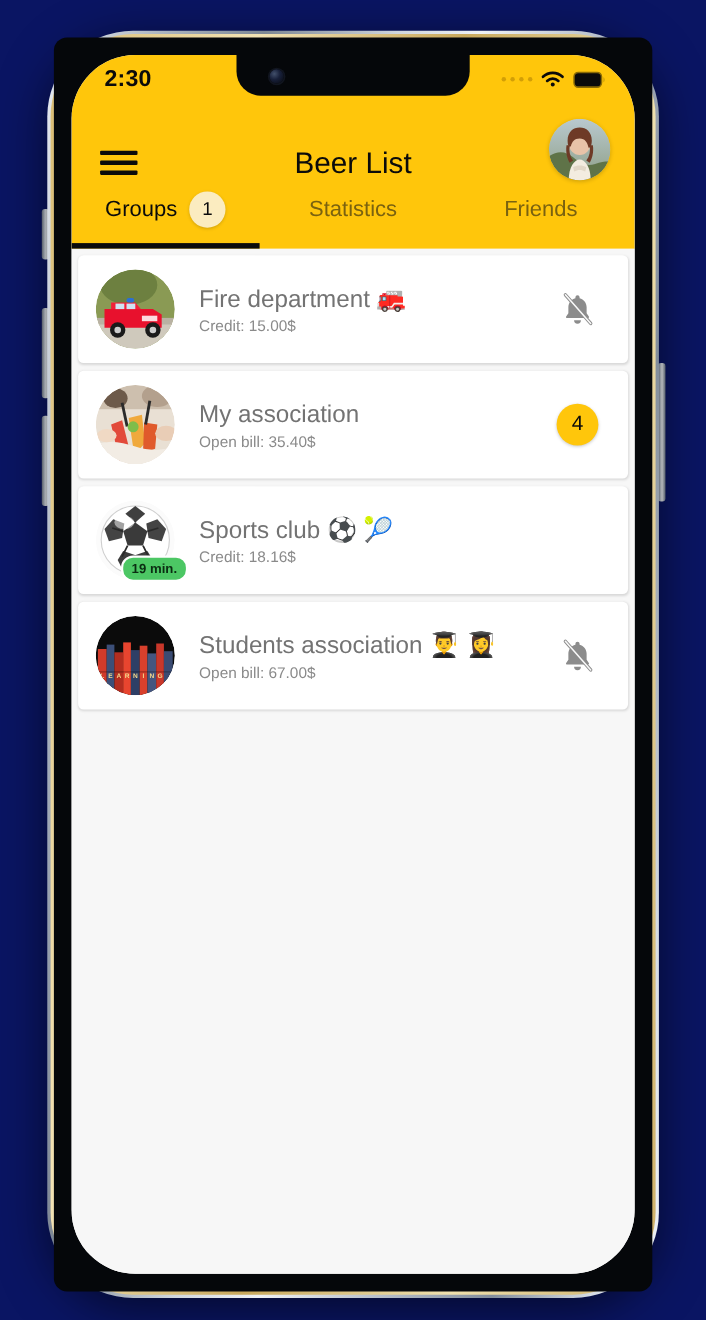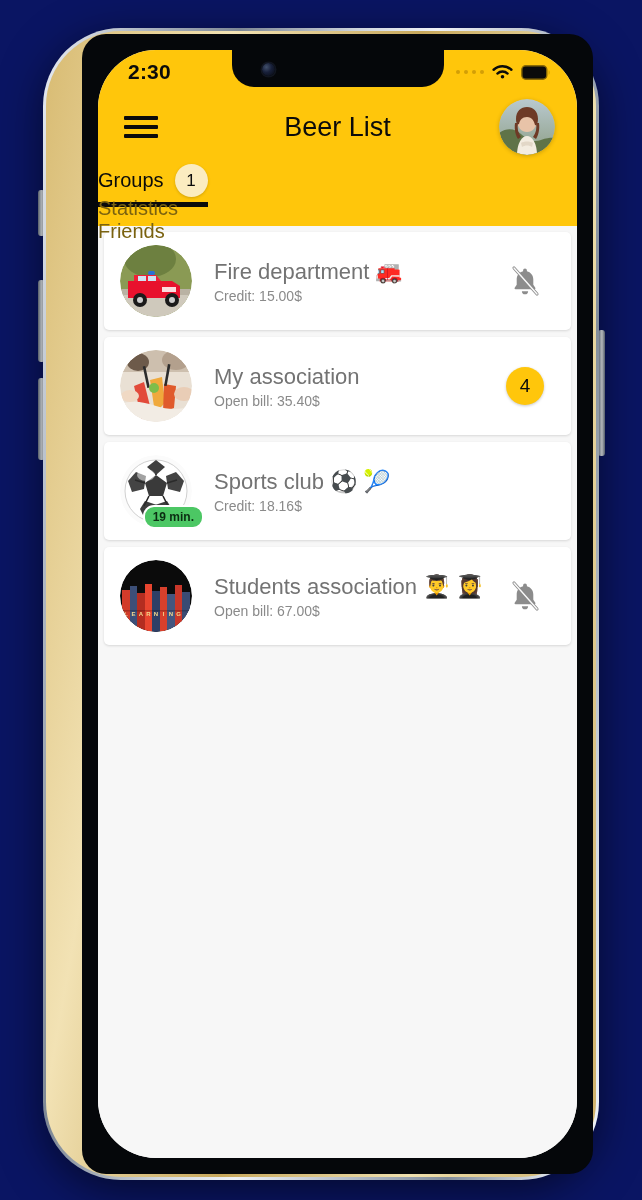--- a/index.html
+++ b/index.html
@@ -19,21 +19,21 @@
     background:linear-gradient(100deg,#e9edf2 0%,#aab3bf 14%,#7d8794 26%,#cfd6de 42%,#eef1f5 52%,#b8c0cb 66%,#828d9b 80%,#d6dce3 92%,#f2f5f8 100%);
     box-shadow:0 10px 44px rgba(0,0,0,.55);
   }
   .phone-gold {
     position:absolute; left:3px; top:3px; right:3px; bottom:3px;
     border-radius:75px;
     background:linear-gradient(100deg,#d8bb72,#f2e2b4,#c8a85c,#efe0ae,#cdae66);
   }
   .phone-bezel {
     position:absolute; left:6px; top:6px; right:6px; bottom:6px;
-    border-radius:24px; background:#05070a;margin-left:33px;
+    border-radius:12px; background:#05070a;
   }
   .screen {
     position:absolute; left:16px; top:16px; right:16px; bottom:16px;
     border-radius:58px; background:#f7f7f7; overflow:hidden;
   }
 
   
   .btn-side { position:absolute; border-radius:3px;
     background:linear-gradient(90deg,#6f7887,#cdd5de 38%,#eef2f6 56%,#96a0ad 85%,#6c7584); }
   .btn-left  { left:38px; width:7px; }
@@ -62,36 +62,36 @@
   .statusbar {
     height:40px; display:flex; align-items:center;
     justify-content:space-between; padding:0 26px 0 30px;
   }
   .sb-time { font-size:21px; font-weight:700; color:#0b0b0b; letter-spacing:.2px; padding-top:4px; }
   .sb-right { display:flex; align-items:center; gap:7px; padding-top:4px; }
   .sig-dots { display:flex; gap:3.5px; align-items:center; }
   .sig-dots i { width:4.5px; height:4.5px; border-radius:50%; background:#d39f06; }
 
   .navbar {
-    height:74px; display:flex; align-items:center;
+    height:74px; display:flex; align-items:flex-end;
     padding:0 22px 0 26px; position:relative;
   }
   .hamburger { width:34px; cursor:pointer; }
   .hamburger span { display:block; height:4px; background:#0b0b0b; border-radius:1px; margin:5px 0; }
   .nav-title {
     position:absolute; left:0; right:0; text-align:center;
     font-size:27px; color:#0b0b0b; font-weight:400; pointer-events:none;
   }
   .avatar-me {
     margin-left:auto; width:56px; height:56px; border-radius:50%;
     overflow:hidden; position:relative; z-index:2; cursor:pointer;
     box-shadow:0 1px 4px rgba(0,0,0,.2);
   }
 
-  .tabs { display:flex; height:62px; align-items:flex-start;flex-direction:column; }
+  .tabs { display:flex; height:62px; align-items:flex-start; }
   .tab {
     flex:1; display:flex; align-items:center; justify-content:center;
     gap:11px; height:52px; cursor:pointer; position:relative;
   }
   .tab-label { font-size:20px; color:#7a6210; }
   .tab.active .tab-label { color:#0b0b0b; }
   .tab-badge {
     width:33px; height:33px; border-radius:50%;
     background:#FBECC0; color:#0b0b0b; font-size:17px;
     display:flex; align-items:center; justify-content:center;

